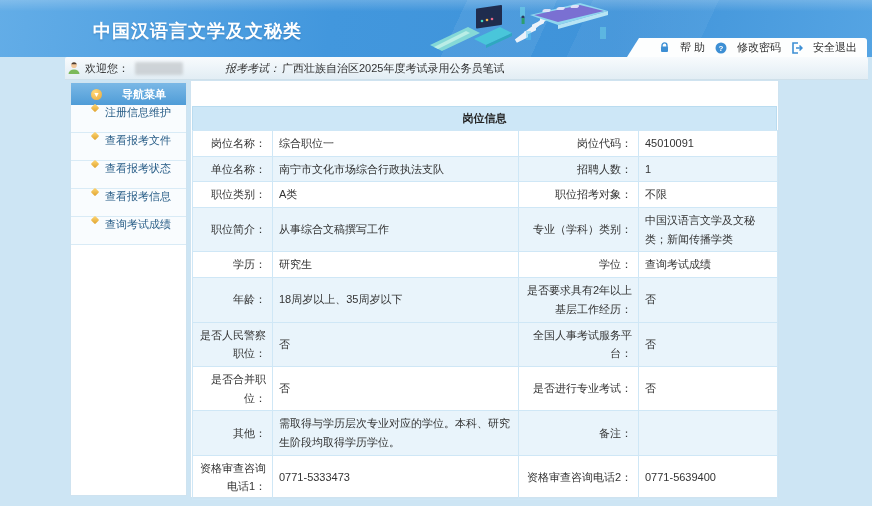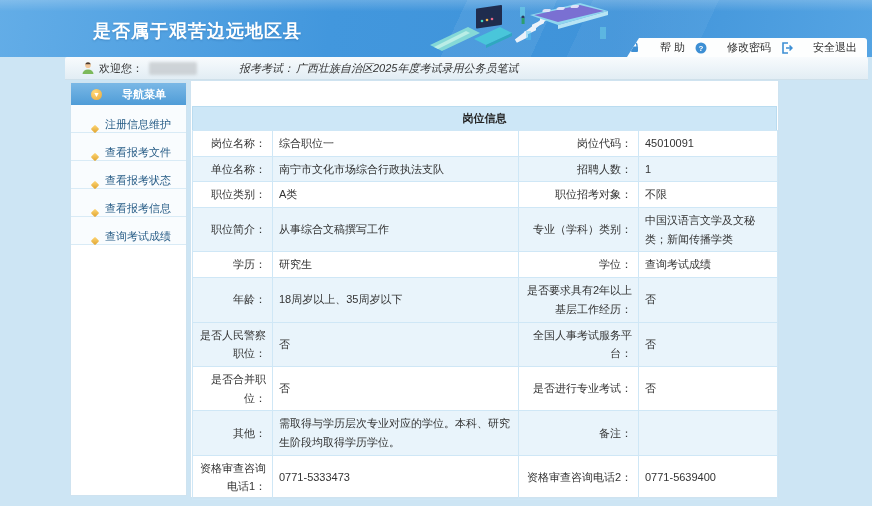--- a/index.html
+++ b/index.html
@@ -26,55 +26,55 @@
   .banner-art{position:absolute;left:430px;top:1px;width:205px;height:56px;}
   
   .helper-bar{
     position:absolute;top:38px;left:627px;width:240px;height:19px;
     background:#fdfefe;border-radius:3px 3px 0 0;
     clip-path:polygon(12px 0,100% 0,100% 100%,0 100%);
     display:flex;align-items:center;justify-content:flex-end;
     gap:10px;padding-right:10px;box-sizing:border-box;
     font-size:11px;color:#333;
   }
-  .helper-link{display:flex;align-items:center;gap:20px;cursor:pointer;white-space:nowrap;}
+  .helper-link{display:flex;align-items:center;gap:10px;cursor:pointer;white-space:nowrap;}
   .helper-link svg{display:block;}
   
   .welcome-bar{
     position:absolute;left:65px;top:57px;width:803px;height:23px;
     background:linear-gradient(#f8fbfd,#e2edf4);
     border-bottom:1px solid #cfe0ea;border-radius:2px 2px 0 0;
     display:flex;align-items:center;font-size:11px;color:#333;
-    box-sizing:border-box;padding-left:16px;
+    box-sizing:border-box;padding-left:2px;
   }
   .avatar{width:14px;height:14px;margin-right:4px;}
   .redacted{
     display:inline-block;width:48px;height:13px;margin:0 14px 0 6px;
     background:#c6cbcf;border-radius:2px;filter:blur(1.5px);opacity:.8;
   }
   .exam-label{margin-left:28px;font-style:italic;}
-  .exam-name{margin-left:2px;font-style:italic;}
+  .exam-name{margin-left:2px;}
   
   .sidebar{
     position:absolute;left:70px;top:82px;width:117px;height:414px;
     background:#fff;border:1px solid #cfe3f0;box-sizing:border-box;
   }
   .sidebar-header{
     height:22px;background:linear-gradient(#7ab8e6,#4f9cd7);
     color:#fff;font-size:11px;font-weight:bold;
     display:flex;align-items:center;justify-content:center;gap:20px;
   }
   .nav-circle{
     width:11px;height:11px;border-radius:50%;
     background:radial-gradient(circle at 35% 30%,#ffd97a,#e9a93d);
     display:flex;align-items:center;justify-content:center;
     color:#fff;font-size:7px;line-height:1;
   }
   .sidebar-item{
-    height:28px;display:flex;align-items:flex-end;
+    height:28px;display:flex;align-items:flex-start;
     border-bottom:1px solid #d9ebf6;background:#f9fcfe;
     font-size:11px;color:#275c86;cursor:pointer;
     padding-left:21px;box-sizing:border-box;gap:7px;
   }
   .bullet{
     width:6px;height:6px;background:linear-gradient(135deg,#ffd776,#dfa32e);
     transform:rotate(45deg);border-radius:1px;flex:0 0 auto;
   }
   
   .main-panel{
@@ -97,21 +97,21 @@
     vertical-align:middle;word-break:break-all;
   }
   table.info tr.alt{background:#e9f4fb;}
   td.lbl{text-align:right;color:#333;}
   td.val{text-align:left;}
 </style>
 </head>
 <body>
 
 <div class="banner">
-  <div class="banner-title">是否属于艰苦边远地区县</div>
+  <div class="banner-title">中国汉语言文学及文秘类</div>
   <svg class="banner-art" viewBox="0 0 205 56">
     <polygon points="0,44 38,26 50,32 12,50" fill="#8fe4d6" opacity="0.85"></polygon>
     <polygon points="4,46 36,30 40,32 8,48" fill="#bff0e8" opacity="0.9"></polygon>
     <rect x="46" y="14" width="26" height="20" rx="1" transform="skewY(-8 )" fill="#1f2c4e"></rect>
     <circle cx="52" cy="20" r="1.3" fill="#41d6c3"></circle>
     <circle cx="57" cy="19" r="1.3" fill="#f2b24a"></circle>
     <circle cx="62" cy="18" r="1.3" fill="#e86a8a"></circle>
     <polygon points="44,38 70,26 82,32 56,44" fill="#49c6da"></polygon>
     <polygon points="56,44 82,32 82,35 56,47" fill="#2fa8bf"></polygon>
     <polygon points="86,40 96,35 96,32 104,28 104,25 112,21 112,18 120,14" fill="none" stroke="#f3f7fb" stroke-width="4" opacity="0.95"></polygon>

